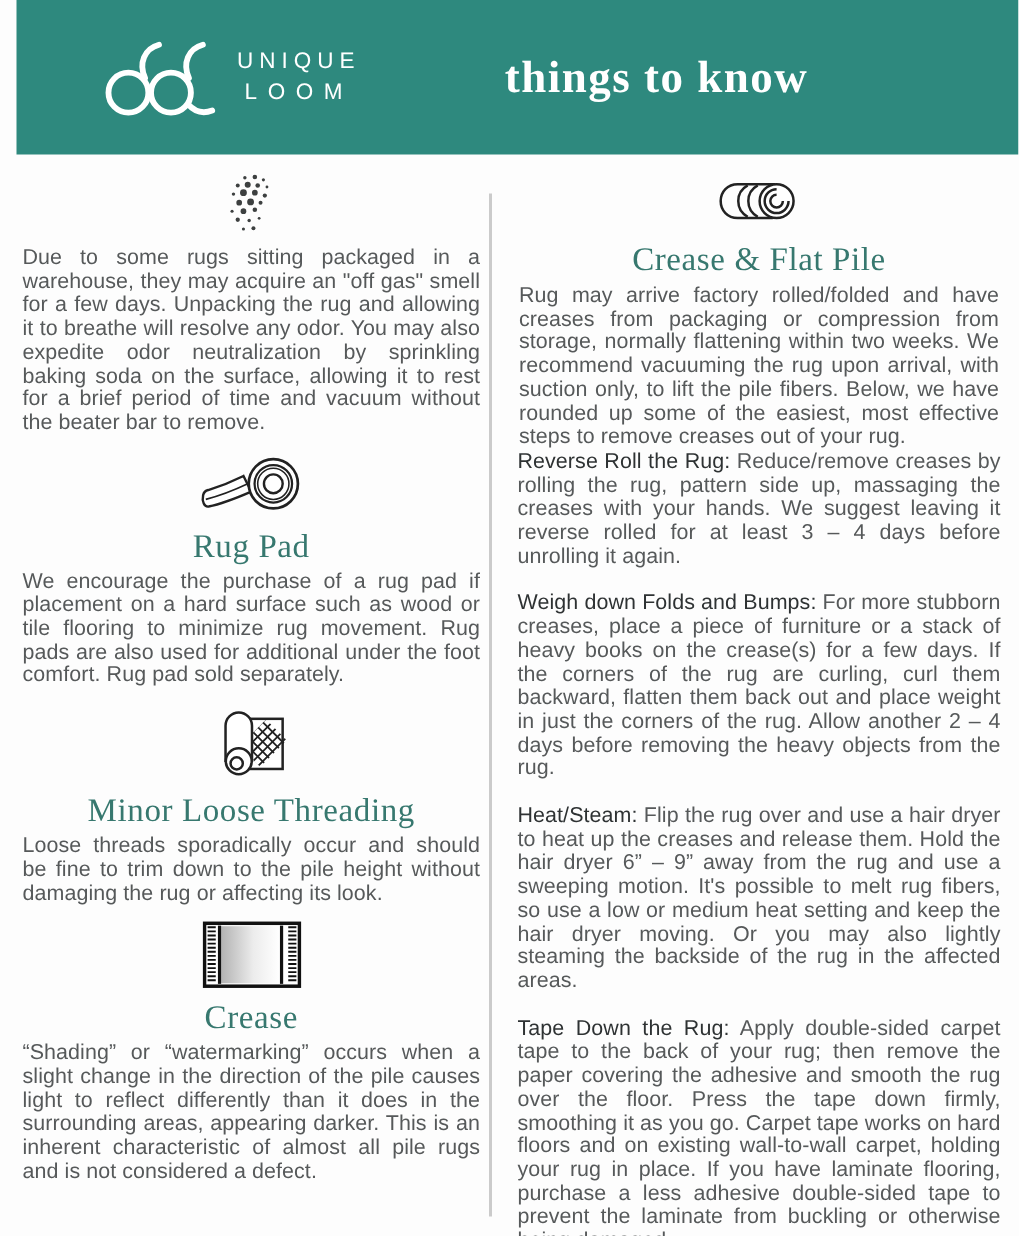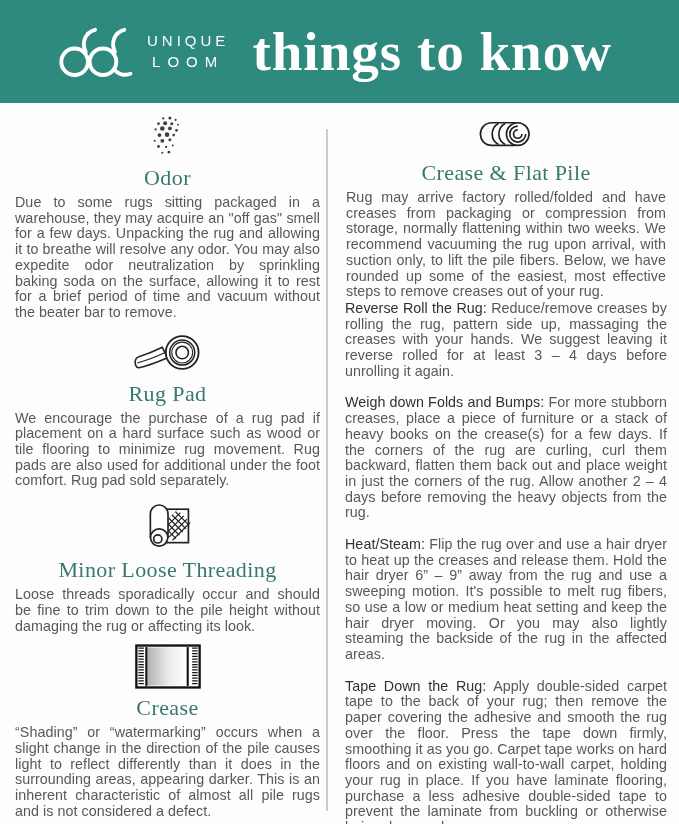--- a/index.html
+++ b/index.html
@@ -5,29 +5,29 @@
   html,body{margin:0;padding:0;}
   body{
     width:679px;height:824px;background:#fdfdfd;overflow:hidden;
     font-family:"Liberation Sans","DejaVu Sans",sans-serif;
     -webkit-font-smoothing:antialiased;
   }
   .page{position:relative;width:679px;height:824px;}
   
   .header{
     height:103px;background:#2e897e;display:flex;align-items:center;
-    box-sizing:border-box;padding:0 26px 0 56px;
+    box-sizing:border-box;padding:0 26px 0 56px;margin-left:11px;
   }
   .brand{display:flex;align-items:center;gap:13px;flex:0 0 auto;}
   .brand-text{color:#ffffff;font-size:15px;letter-spacing:4px;line-height:1.35;text-align:center;}
   .brand-text .l2{letter-spacing:7px;}
   .header-title{
     flex:1;text-align:center;color:#ffffff;
     font-family:"Liberation Serif","DejaVu Serif",serif;
-    font-size:55px;font-weight:600;letter-spacing:1px;padding-right:18px;
+    font-size:30px;font-weight:600;letter-spacing:1px;padding-right:18px;
   }
   
   .content{position:relative;height:721px;}
   .vdivider{position:absolute;left:326px;top:26px;width:2px;height:682px;background:#cbcbcb;}
   .col{position:absolute;top:0;box-sizing:border-box;}
   .col-left{left:14px;width:307px;padding-top:12px;}
   .col-right{left:345px;width:322px;padding-top:16px;}
   .icon-row{text-align:center;margin-bottom:6px;}
   .section{margin-bottom:10px;}
   h2.sec-title{
@@ -96,21 +96,20 @@
                 <circle cx="14" cy="27" r="2.0"></circle>
                 <circle cx="22" cy="26" r="1.6"></circle>
               <circle cx="10" cy="33" r="1.5"></circle>
                 <circle cx="18" cy="33.5" r="1.2"></circle>
                 <circle cx="25" cy="32" r="1.0"></circle>
               <circle cx="14" cy="39.5" r="1.1"></circle>
                 <circle cx="21" cy="39" r="1.4"></circle>
             </svg>
           </span>
         </div>
-        <h2 class="sec-title">Odor</h2>
         <p class="body-text">Due to some rugs sitting packaged in a warehouse, they may acquire an "off gas" smell for a few days. Unpacking the rug and allowing it to breathe will resolve any odor. You may also expedite odor neutralization by sprinkling baking soda on the surface, allowing it to rest for a brief period of time and vacuum without the beater bar to remove.</p>
       </div>
 
       <div class="section">
         <div class="icon-row">
           <span>
             <svg width="72" height="44" viewBox="0 0 76 46" fill="none" stroke="#222222" stroke-width="1.7">
               <path d="M32 17 L37.5 28 C26 33 12.5 37.5 7.5 38.5 C4.5 39 2.6 35 3.6 30.5 C4.1 28.4 5.2 27.4 7.2 26.9 C15 24.5 24 21 32 17 Z" fill="#ffffff"></path>
               <path d="M5.5 33.5 C15 31 25.5 27 35 22.5" stroke-width="1.2"></path>
               <circle cx="53" cy="22.5" r="17.3" fill="#ffffff" stroke-width="1.9"></circle>

